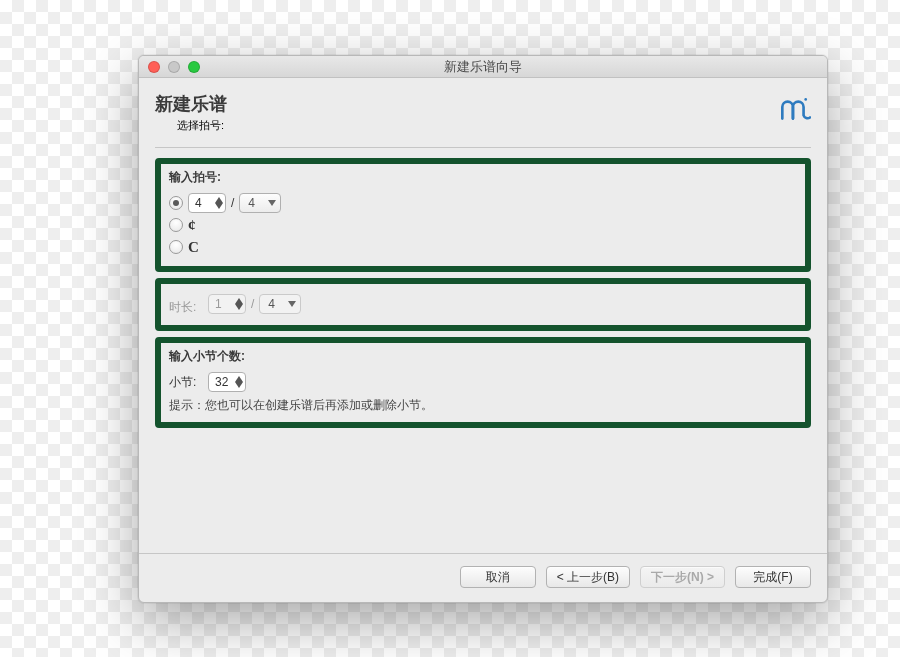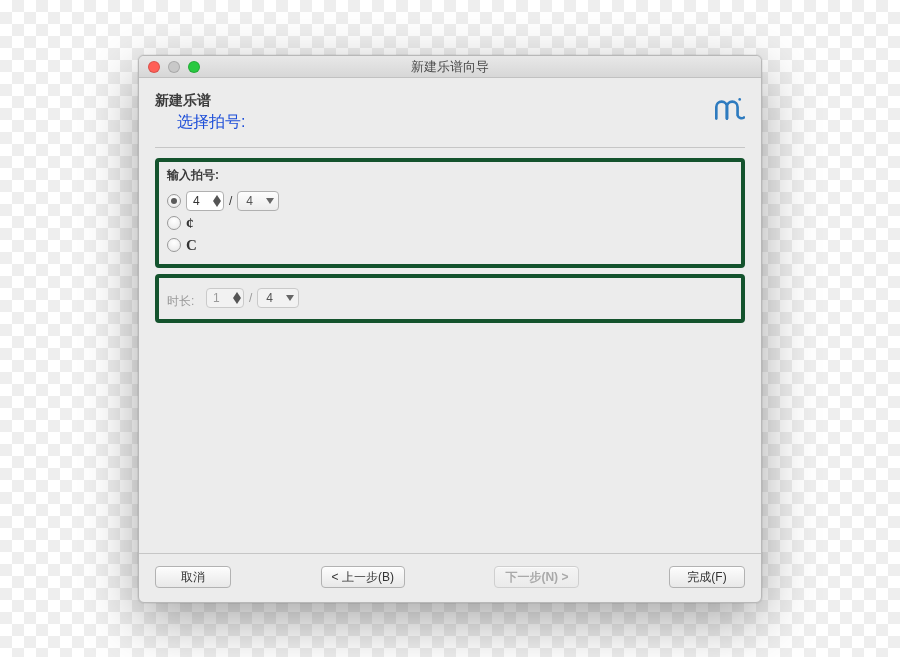--- a/index.html
+++ b/index.html
@@ -16,21 +16,21 @@
     background-color: #fff;
     font-family: -apple-system, "Helvetica Neue", Arial, sans-serif;
     font-size: 12px;
     color: #333;
     position: relative;
   }
   .window {
     position: absolute;
     left: 138px;
     top: 55px;
-    width: 624px;
+    width: 690px;
     height: 548px;
     background: #ececec;
     border: 1px solid #b8b8b8;
     border-radius: 6px;
     box-shadow: 0 18px 55px rgba(0,0,0,0.35), 0 0 0 1px rgba(0,0,0,0.05);
     display: flex;
     flex-direction: column;
     overflow: hidden;
   }
   .titlebar {
@@ -67,38 +67,38 @@
     padding: 14px 16px 0 16px;
     display: flex;
     flex-direction: column;
   }
   .header-row {
     display: flex;
     justify-content: space-between;
     align-items: flex-start;
   }
   .header-text h1 {
-    font-size: 14px;
+    font-size: 18px;
     font-weight: bold;
     color: #3b3b3b;
   }
   .header-text .subtitle {
-    font-size: 16px;
-    color: #1d4ed8;
+    font-size: 11px;
+    color: #000000;
     padding-left: 22px;
     margin-top: 2px;
   }
   .logo svg { width: 34px; height: 34px; }
   .divider {
     height: 1px;
     background: #c6c6c6;
     margin: 14px 0 10px 0;
   }
   .group {
-    border: 4px solid #14532d;
+    border: 6px solid #14532d;
     border-radius: 4px;
     background: #ececec;
     margin-bottom: 6px;
   }
   .group-header {
     font-weight: bold;
     font-size: 12px;
     color: #3a3a3a;
     padding: 5px 8px 4px 8px;
   }
@@ -178,22 +178,22 @@
   .hint {
     font-size: 12px;
     color: #444;
     margin-top: 4px;
   }
   .footer {
     margin-top: auto;
     border-top: 1px solid #c6c6c6;
     padding: 12px 16px 14px 16px;
     display: flex;
-    justify-content: space-between;
-    gap: 26px;
+    justify-content: flex-end;
+    gap: 10px;
   }
   .btn {
     height: 22px;
     min-width: 76px;
     padding: 0 10px;
     border: 1px solid #b2b2b2;
     border-radius: 4px;
     background: linear-gradient(#fdfdfd,#e8e8e8);
     font-size: 12px;
     color: #333;
@@ -297,20 +297,42 @@
           <span class="combo">
             <span class="val">4</span>
             <svg viewBox="0 0 8 6">
                 <path d="M4 6 L0 0 H8 Z"></path>
               </svg>
           </span>
         </div>
       </div>
     </div>
 
+    <div class="group">
+      <div class="group-header">输入小节个数:</div>
+      <div class="group-body">
+        <div class="row">
+          <span style="min-width:34px;">小节:</span>
+          <span class="stepper">
+            <span class="val">32</span>
+            <span class="arrows">
+              <svg viewBox="0 0 8 6">
+                  <path d="M4 0 L8 6 H0 Z"></path>
+                </svg>
+              <svg viewBox="0 0 8 6">
+                  <path d="M4 6 L0 0 H8 Z"></path>
+                </svg>
+            </span>
+          </span>
+        </div>
+        <div class="hint">
+          <span>提示：</span><span>您也可以在创建乐谱后再添加或删除小节。</span>
+        </div>
+      </div>
+    </div>
 
   </div>
 
   <div class="footer">
     <div class="btn">取消</div>
     <div class="btn">&lt; 上一步(B)</div>
     <div class="btn disabled">下一步(N) &gt;</div>
     <div class="btn">完成(F)</div>
   </div>
 

